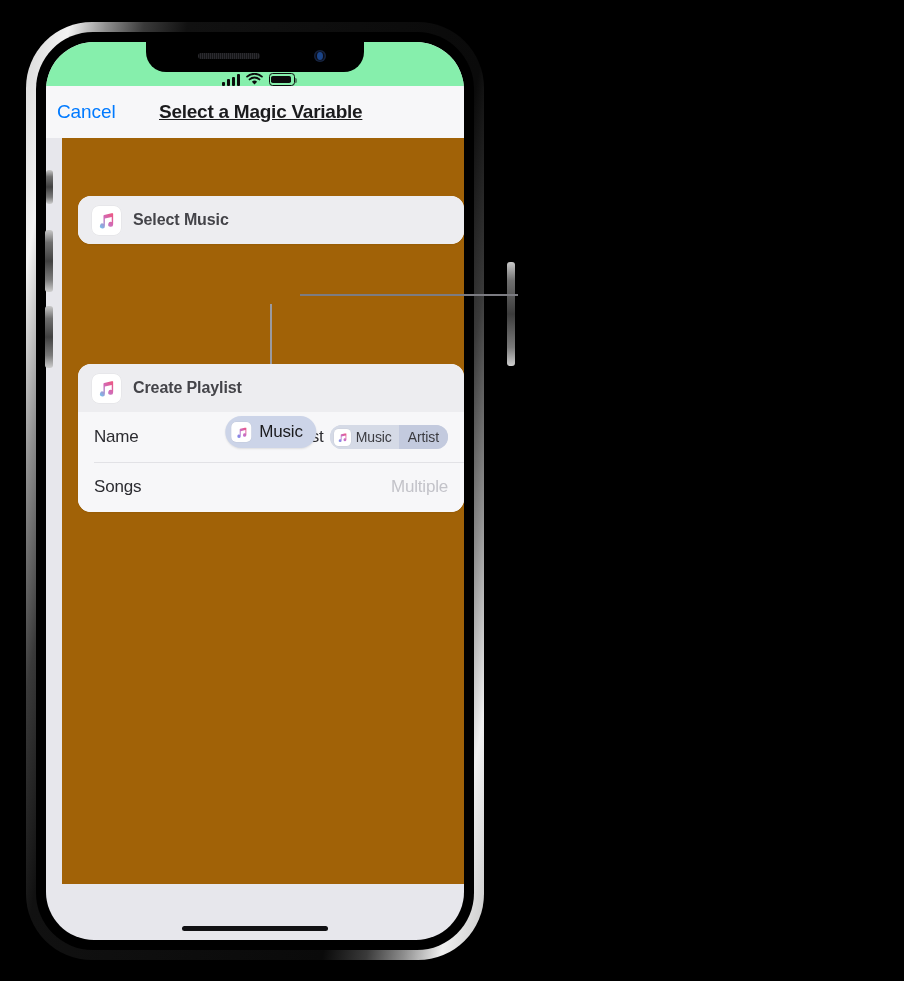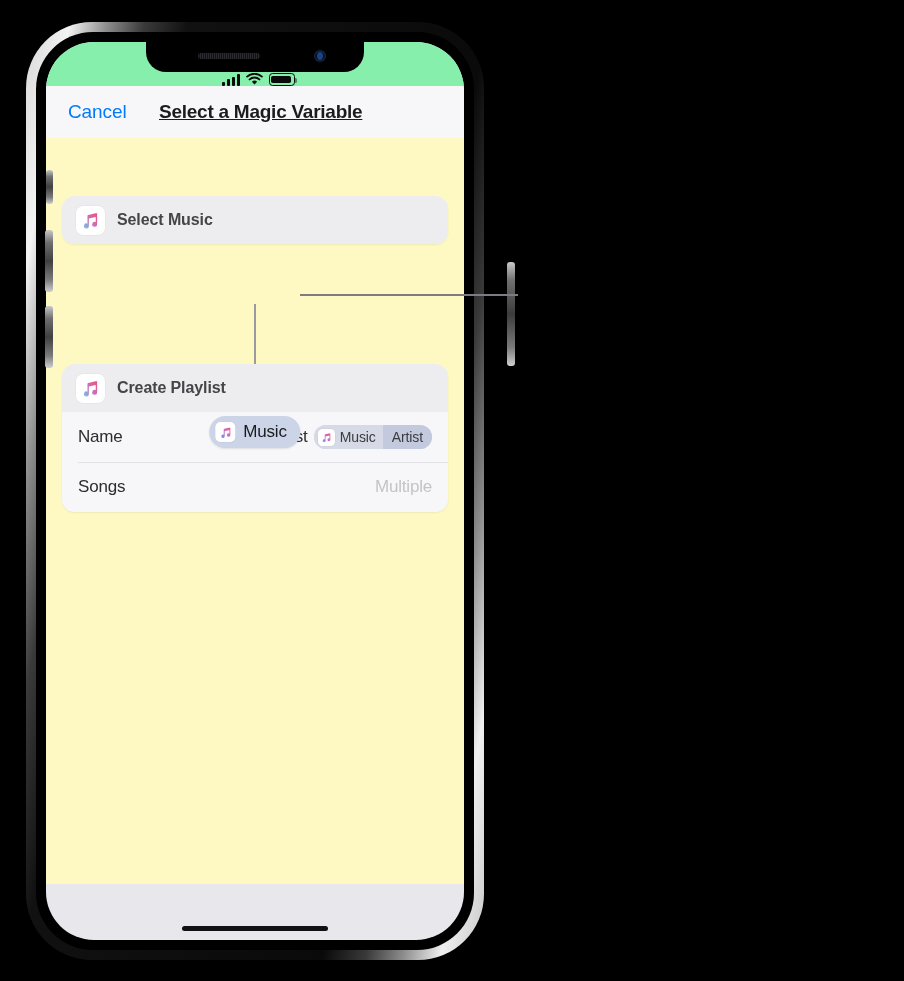--- a/index.html
+++ b/index.html
@@ -170,43 +170,43 @@
     left: 0; top: 44px;
     width: 418px;
     height: 52px;
     background: #f7f7f9;
     z-index: 15;
     display: flex;
     align-items: center;
   }
   #nav-cancel {
     position: absolute;
-    left: 22px;
+    left: 11px;
     font-size: 19px;
     color: #007aff;
     cursor: pointer;
     letter-spacing: -.1px;
   }
   #nav-title {
     position: absolute;
     left: 113px;
     font-size: 19px;
     font-weight: bold;
     color: #1b1b1d;
     letter-spacing: -.25px;
     text-decoration: underline;
   }
 
   
   #content {
     position: absolute;
-    left: 0; top: 96px;
+    left: 16px; top: 96px;
     width: 418px;
     height: 746px;
-    background: #fef9c3;
+    background: #a16207;
   }
 
   
   .connector-v {
     position: absolute;
     width: 2px;
     background: #9a9aa0;
     z-index: 1;
   }
   #callout-line {

